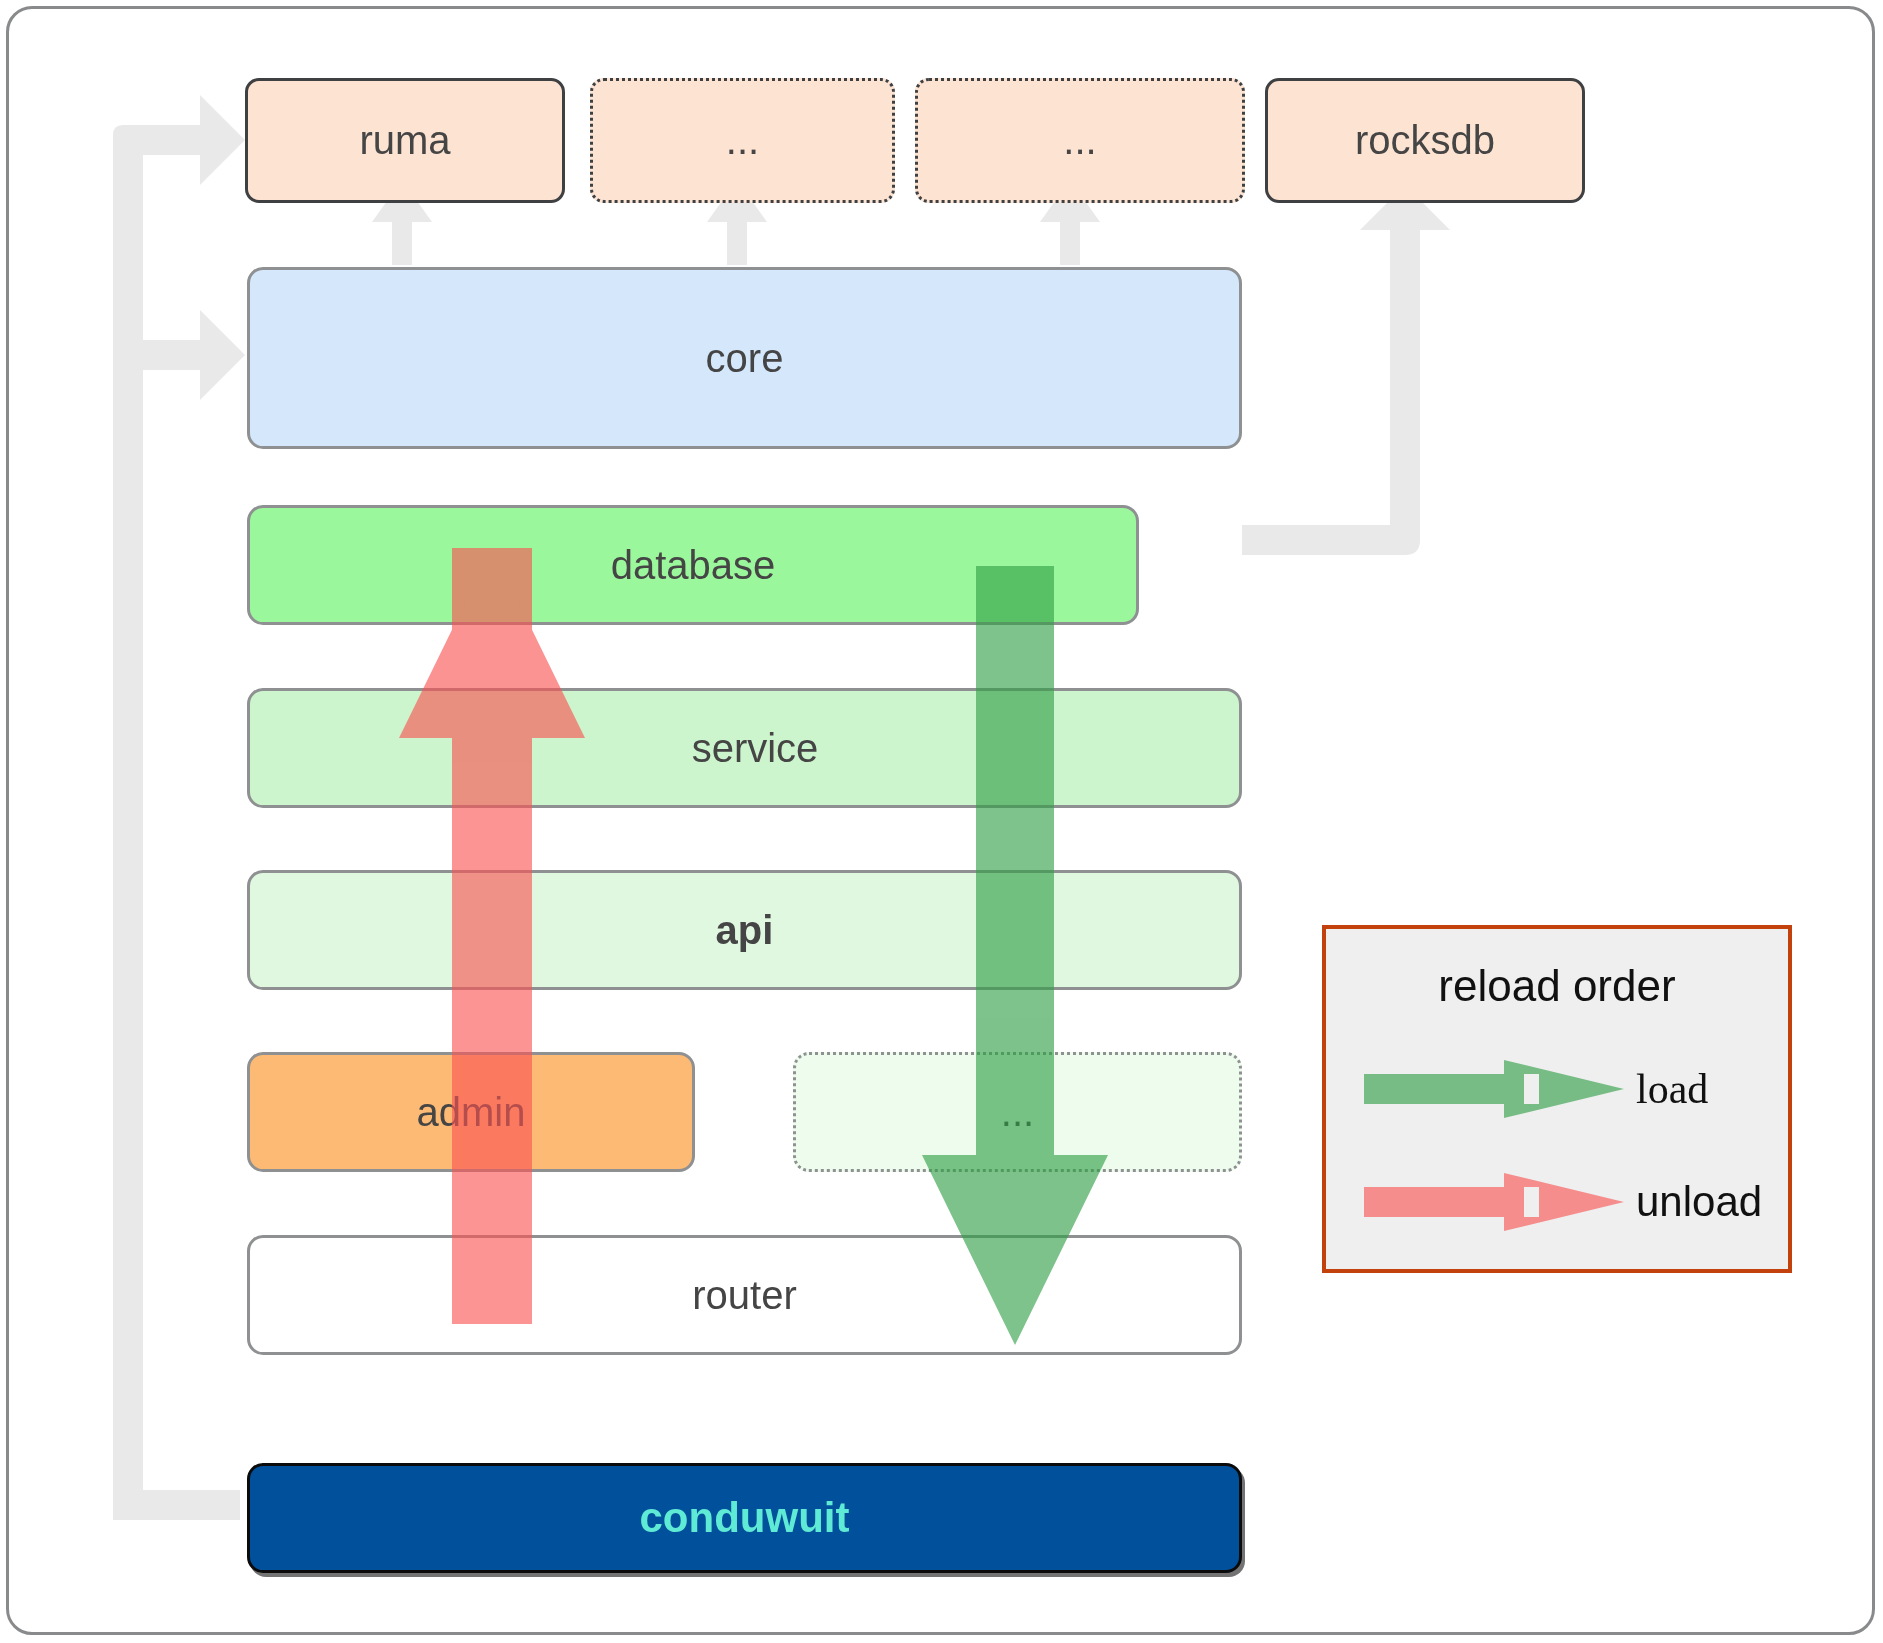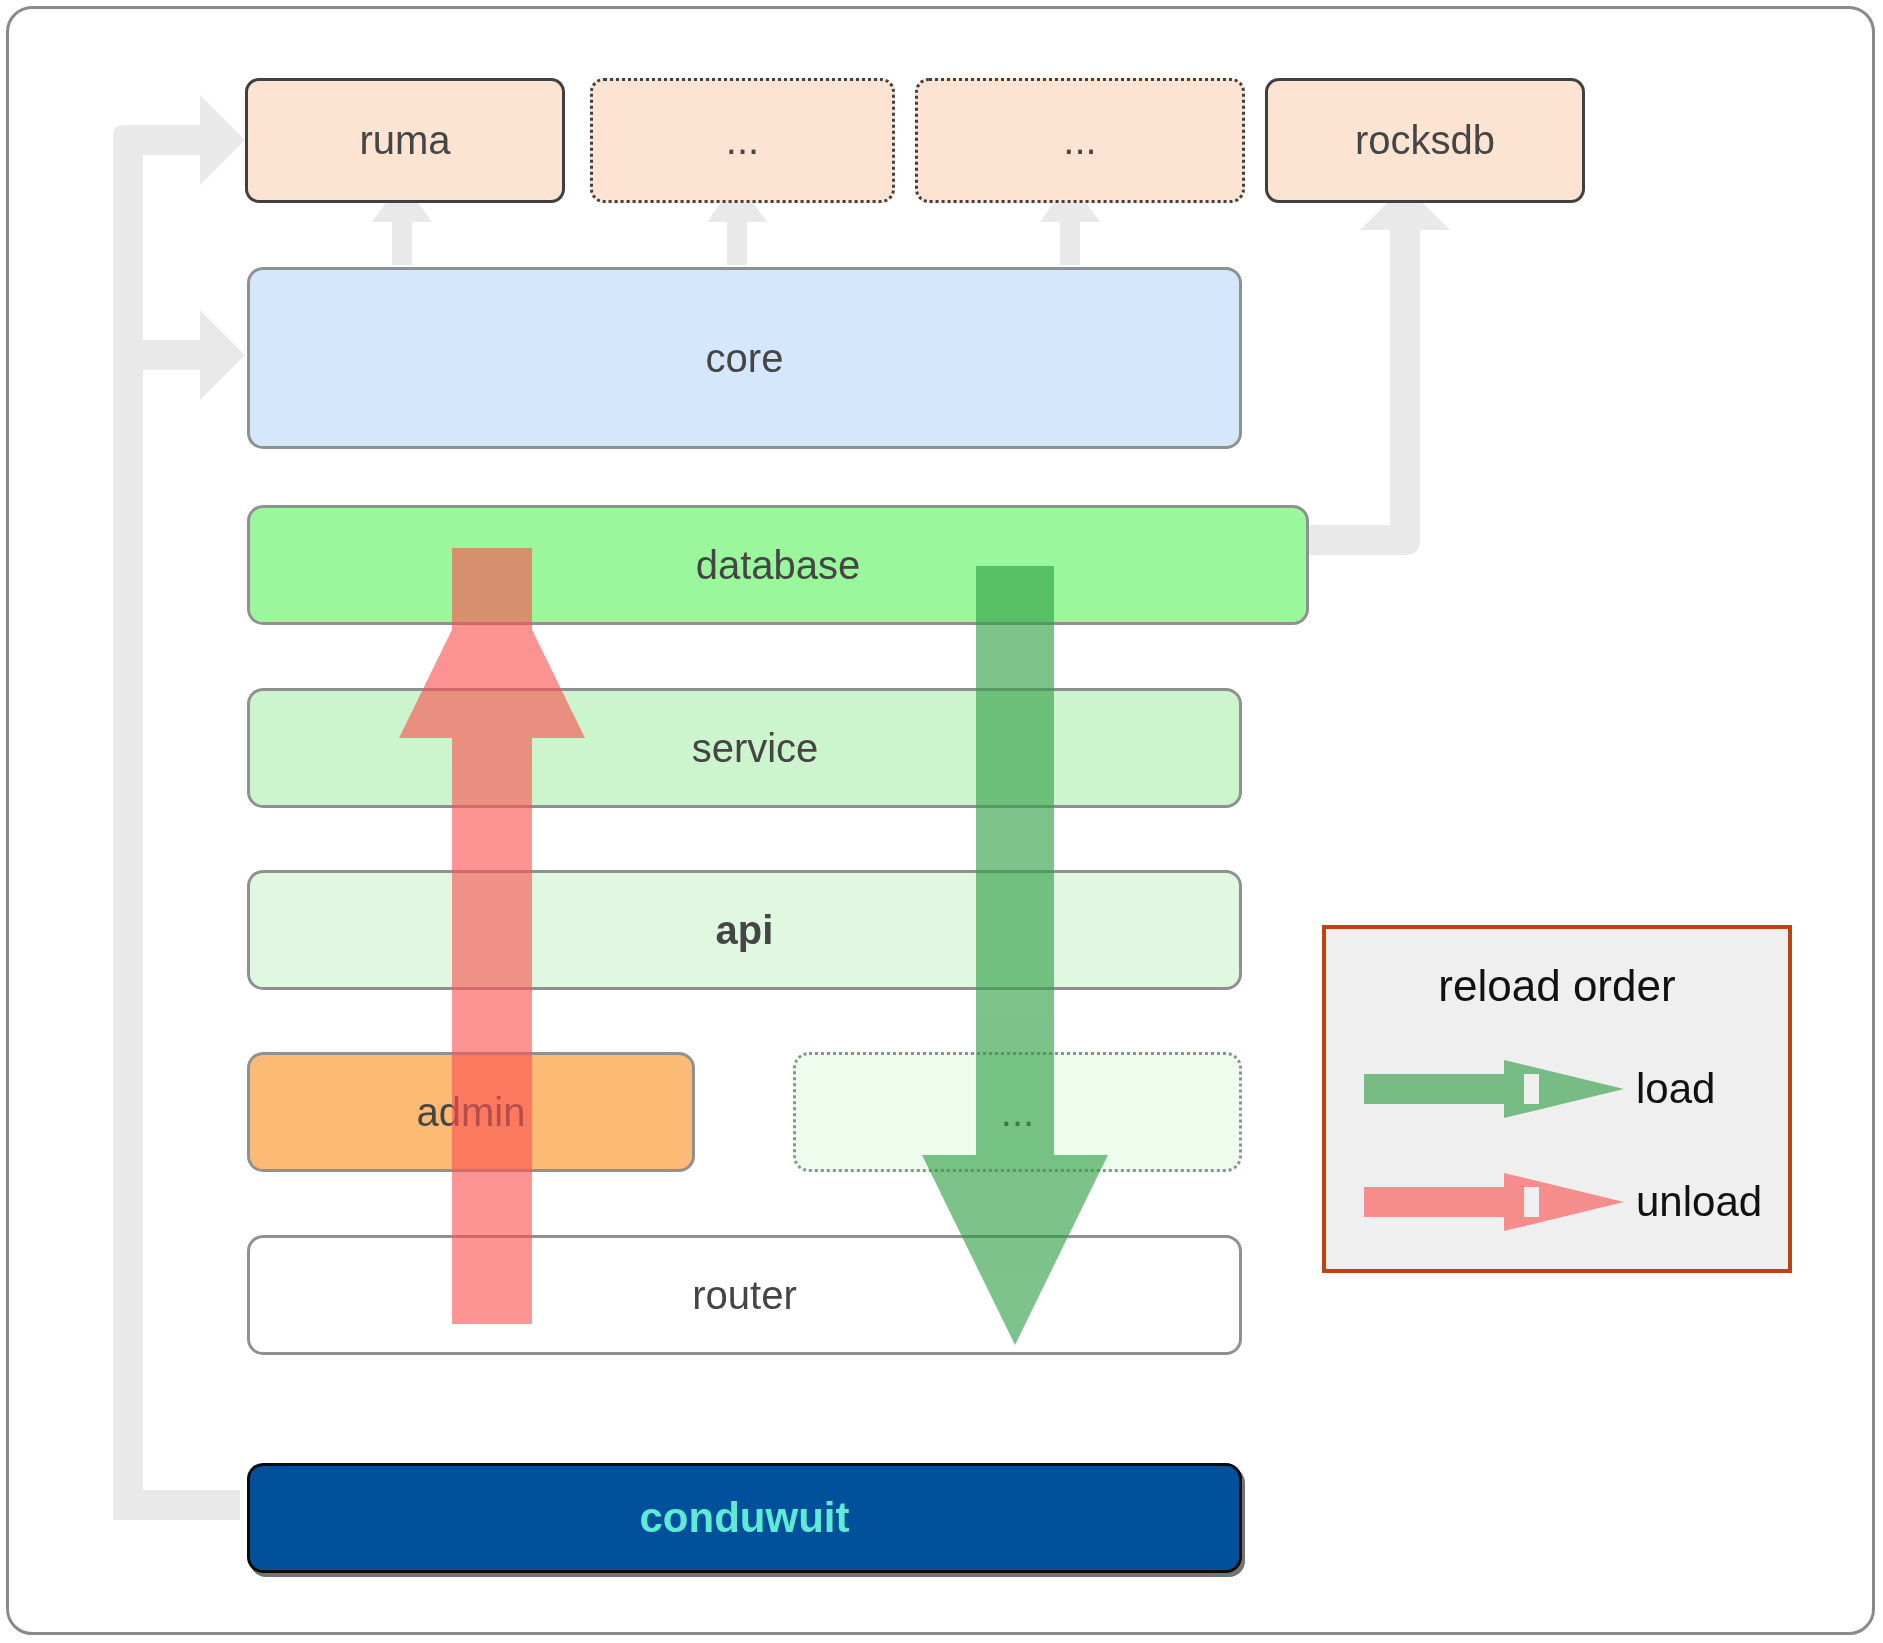--- a/index.html
+++ b/index.html
@@ -141,21 +141,21 @@
   </div>
 
   <div class="box core" style="left:247px;top:267px;width:995px;height:182px;">
     <span class="label">core</span>
   </div>
 
   <div class="box dep" style="left:1265px;top:78px;width:320px;height:125px;">
     <span class="label">rocksdb</span>
   </div>
 
-  <div class="box layer database" style="left:247px;top:505px;width:1062px;height:120px;">
+  <div class="box layer database" style="left:247px;top:505px;width:892px;height:120px;">
     <span class="label">database</span>
   </div>
 
   <div class="box layer service" style="left:247px;top:688px;width:995px;height:120px;padding-left:21px;">
     <span class="label">service</span>
   </div>
 
   <div class="box layer api" style="left:247px;top:870px;width:995px;height:120px;font-weight:bold;">
     <span class="label">api</span>
   </div>
@@ -185,21 +185,21 @@
     </g>
   </svg>
 
   <div class="box conduwuit" style="left:247px;top:1463px;width:995px;height:110px;">
     <span class="label">conduwuit</span>
   </div>
 
   <div class="legend" style="left:1322px;top:925px;width:470px;height:348px;">
     <div class="legend-title">reload order</div>
 
-    <div class="legend-row" style="top:115px;">
+    <div class="legend-row" style="top:115px;font-family:Liberation Serif, serif;">
       <svg class="inline" width="270" height="90" viewBox="0 0 270 90" style="left:38px;top:0;">
         <g opacity="0.62" fill="#2f9e44">
           <rect x="0" y="30" width="160" height="30"></rect>
           <path d="M260,45 L140,74 L140,60 L175,60 L175,30 L140,30 L140,16 Z"></path>
         </g>
       </svg>
       <span class="legend-text">load</span>
     </div>
 
     <div class="legend-row" style="top:228px;">

